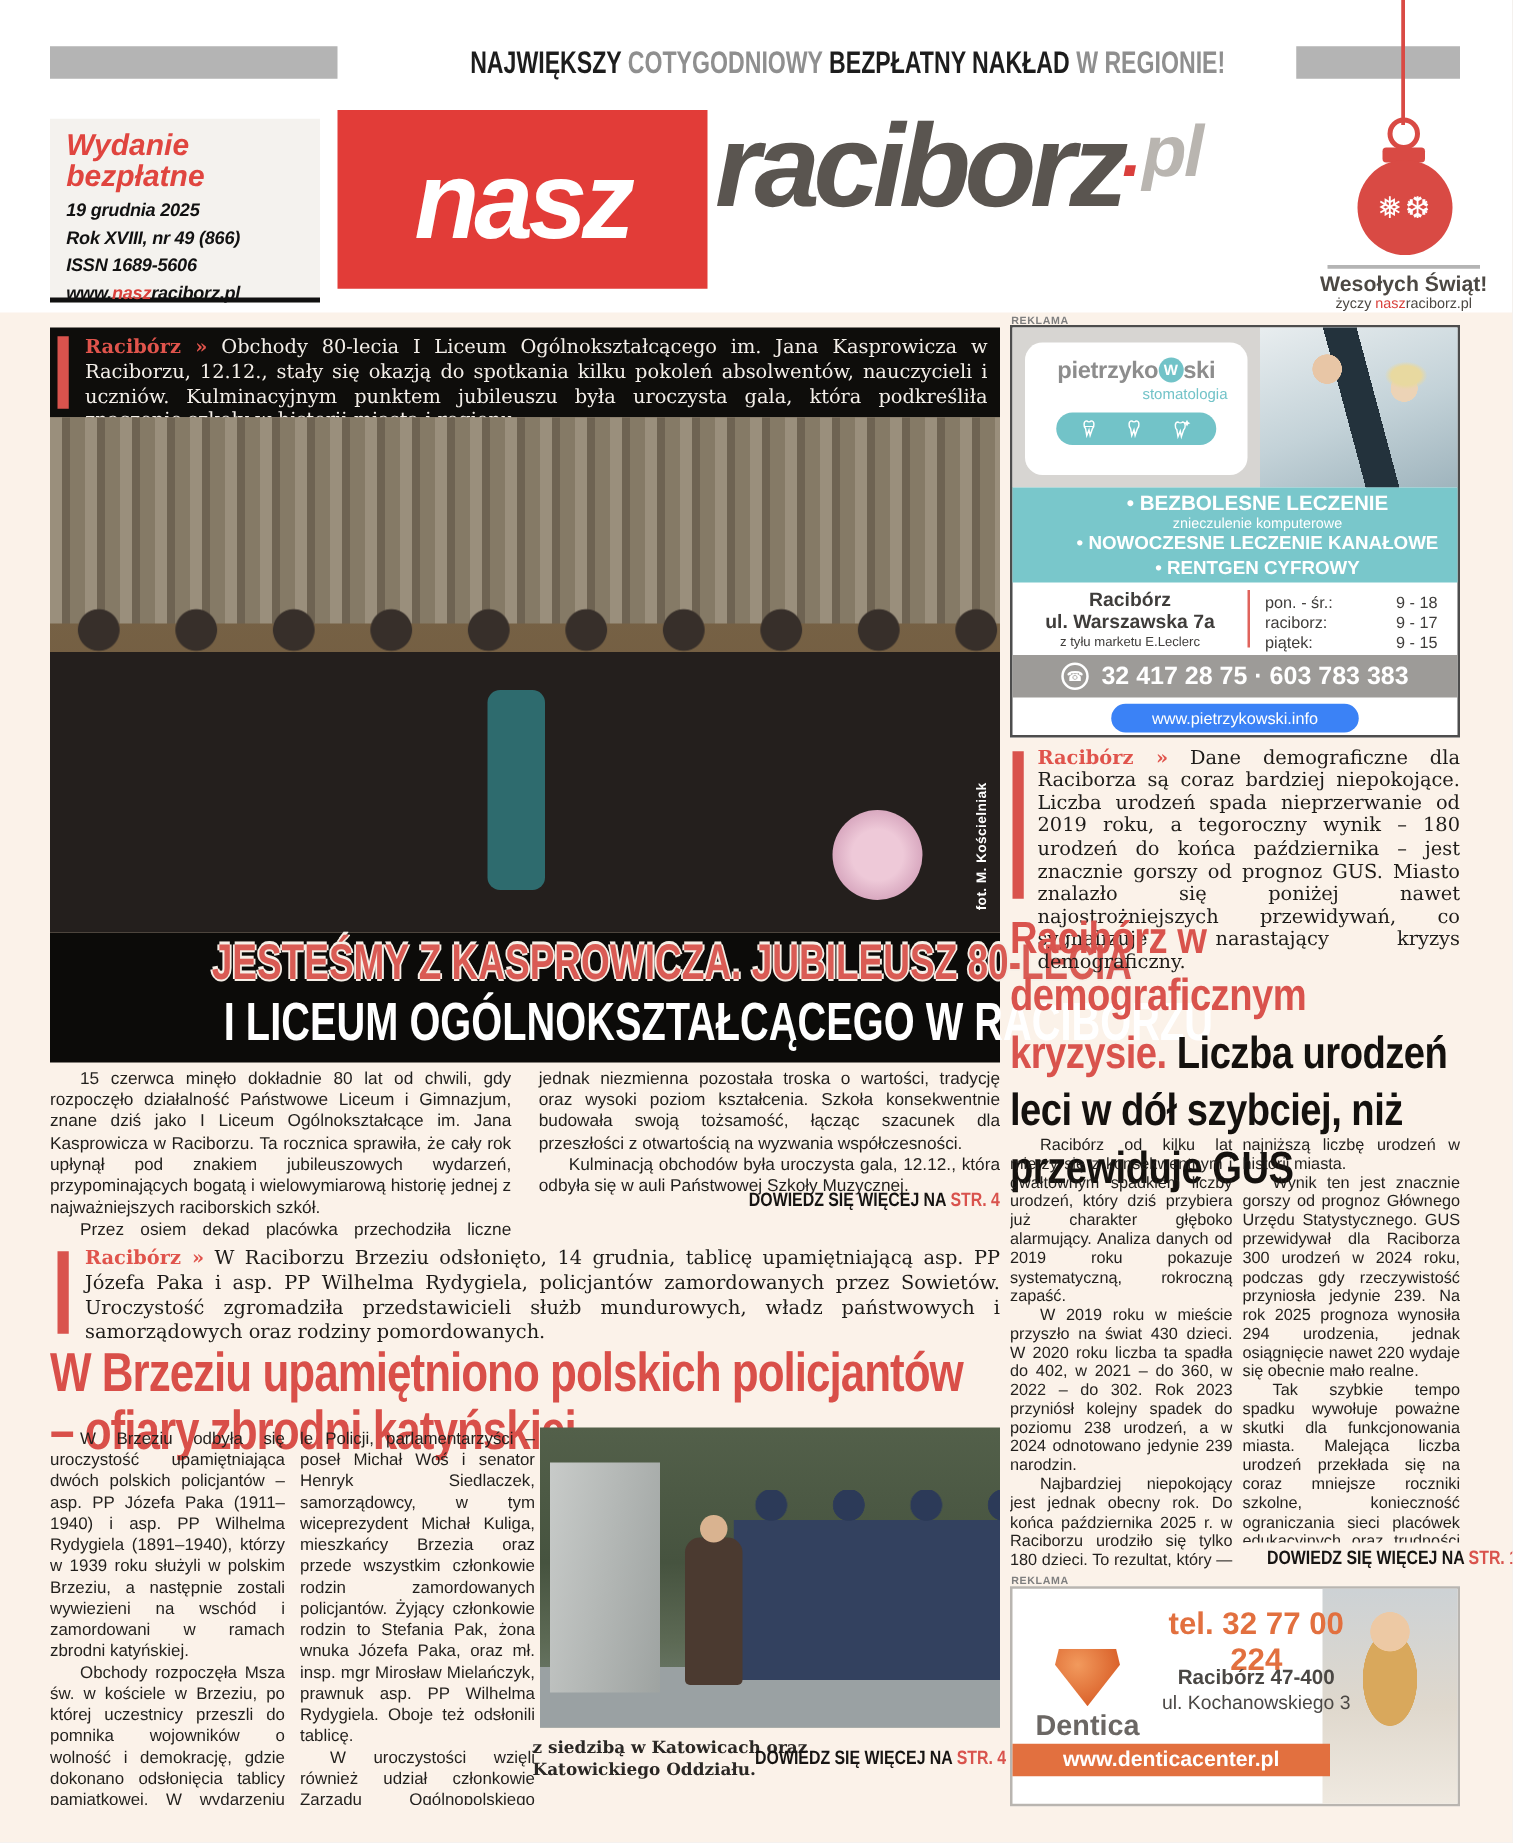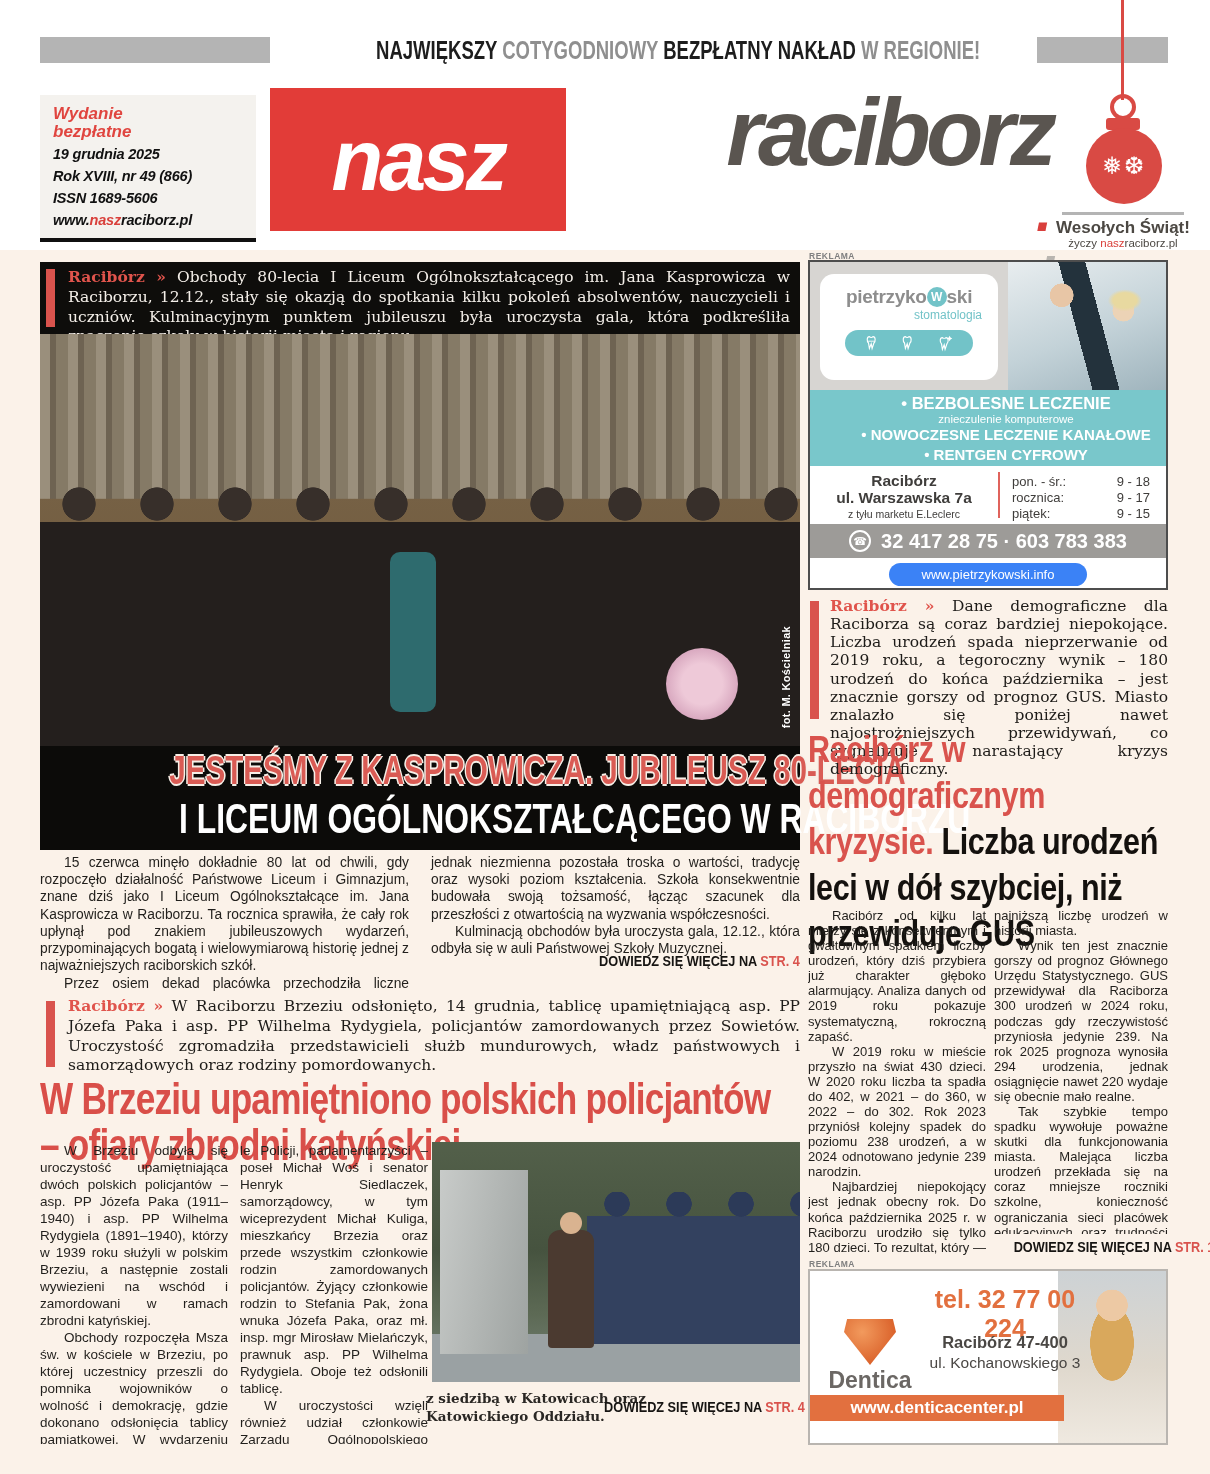--- a/index.html
+++ b/index.html
@@ -17,26 +17,26 @@
   .banner-bar { position:absolute; top:37px; height:26px; background:#b4b4b4; }
   .banner-bar.l { left:40px; width:230px; }
   .banner-bar.r { left:1037px; width:131px; }
   .banner-text { position:absolute; left:270px; top:36px; width:767px; height:28px; text-align:center;
                  font-weight:bold; font-size:25px; line-height:28px; color:#1d1d1d; }
   .banner-text .lt { color:#8f8f8f; }
 
   
   .info-box { left:40px; top:95px; width:216px; height:147px; background:#f4f2ee; border-bottom:4px solid #101010;
               padding:10px 13px; font-style:italic; font-weight:bold; }
-  .edition { color:#e0453f; font-size:17px; line-height:1.04; width:120px; }
+  .edition { color:#e0453f; font-size:24px; line-height:1.04; width:120px; }
   .meta-line { font-size:14.5px; color:#111; margin-top:6px; letter-spacing:-.2px; }
   .meta-line .red { color:#d9403b; }
   .logo-box { left:270px; top:88px; width:296px; height:143px; background:#e23c38; display:flex; align-items:center; justify-content:center; }
   .logo-nasz { color:#fff; font-style:italic; font-weight:bold; font-size:88px; letter-spacing:-4px; transform:scaleX(.96); }
-  .logo-right { left:572px; top:88px; width:480px; height:143px; display:flex; align-items:flex-end; padding-bottom:12px;flex-direction:column; }
+  .logo-right { left:572px; top:88px; width:480px; height:143px; display:flex; align-items:flex-start; padding-bottom:12px; }
   .logo-raciborz { font-style:italic; font-weight:bold; font-size:94px; color:#5a5550; letter-spacing:-5px; line-height:.95; }
   .logo-dot { font-style:italic; font-weight:bold; font-size:58px; color:#d93f3c; }
   .logo-pl  { font-style:italic; font-weight:bold; font-size:58px; color:#b9b5b0; letter-spacing:-2px; }
 
   
   .orn-string { left:1121px; top:0; width:3px; height:100px; background:#d94a44; }
   .orn-ring { left:1110px; top:94px; width:26px; height:26px; border:4px solid #d94a44; border-radius:50%; }
   .orn-cap { left:1106px; top:118px; width:34px; height:12px; background:#d94a44; border-radius:3px; }
   .orn-ball { left:1086px; top:128px; width:76px; height:76px; background:#d94a44; border-radius:50%;
               color:#fff; display:flex; align-items:center; justify-content:center; font-size:24px; letter-spacing:2px; }
@@ -303,21 +303,21 @@
         <div class="a-street">ul. Warszawska 7a</div>
         <div class="a-note">z tyłu marketu E.Leclerc</div>
       </div>
       <div class="addr-div"></div>
       <div class="addr-right">
         <div class="hrow">
             <span>pon. - śr.:</span>
             <span>9 - 18</span>
           </div>
         <div class="hrow">
-            <span>rocznica:</span>
+            <span>raciborz:</span>
             <span>9 - 17</span>
           </div>
         <div class="hrow">
             <span>piątek:</span>
             <span>9 - 15</span>
           </div>
       </div>
     </div>
     <div class="ad1-phonebar">
       <span class="phone-ic">☎</span>

